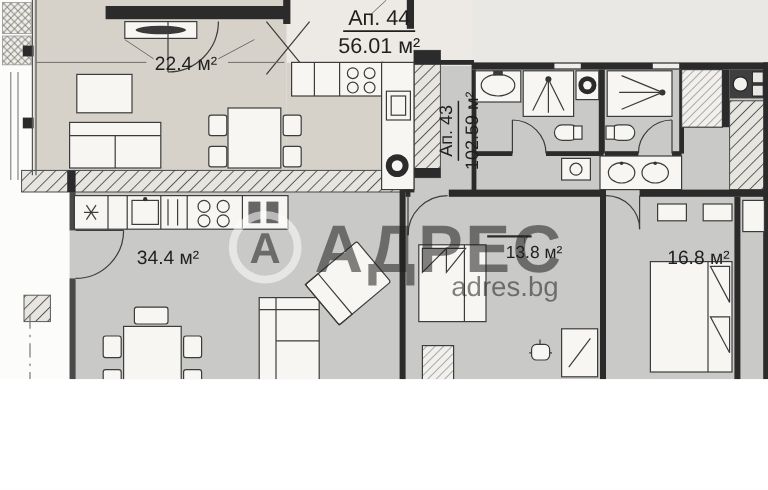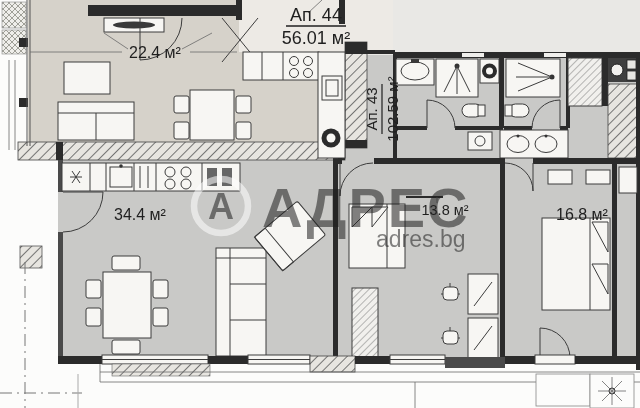--- a/index.html
+++ b/index.html
@@ -1,16 +1,16 @@
 <!DOCTYPE html>
 <html><head>
 <meta charset="utf-8">
 <style>
   html,body{margin:0;padding:0;background:#ffffff;}
-  .stage{position:relative;width:640px;height:408px;overflow:hidden;background:#fcfcfb;
+  .stage{position:relative;width:640px;height:316px;overflow:hidden;background:#fcfcfb;
          font-family:"Liberation Sans", sans-serif;}
   svg{display:block;}
   svg text{font-family:"Liberation Sans", sans-serif;fill:#1f1f1f;}
   .w{fill:#f7f6f3;stroke:#3c3c3c;stroke-width:1;}
   .ln{stroke:#3c3c3c;stroke-width:1;fill:none;}
   .thin{stroke:#6a6a6a;stroke-width:0.8;fill:none;}
   .arc{stroke:#3c3c3c;stroke-width:1;fill:none;}
   .wall{fill:#2b2b2b;}
   .lbl{font-size:16px;}
   .hdr{font-size:18px;}

